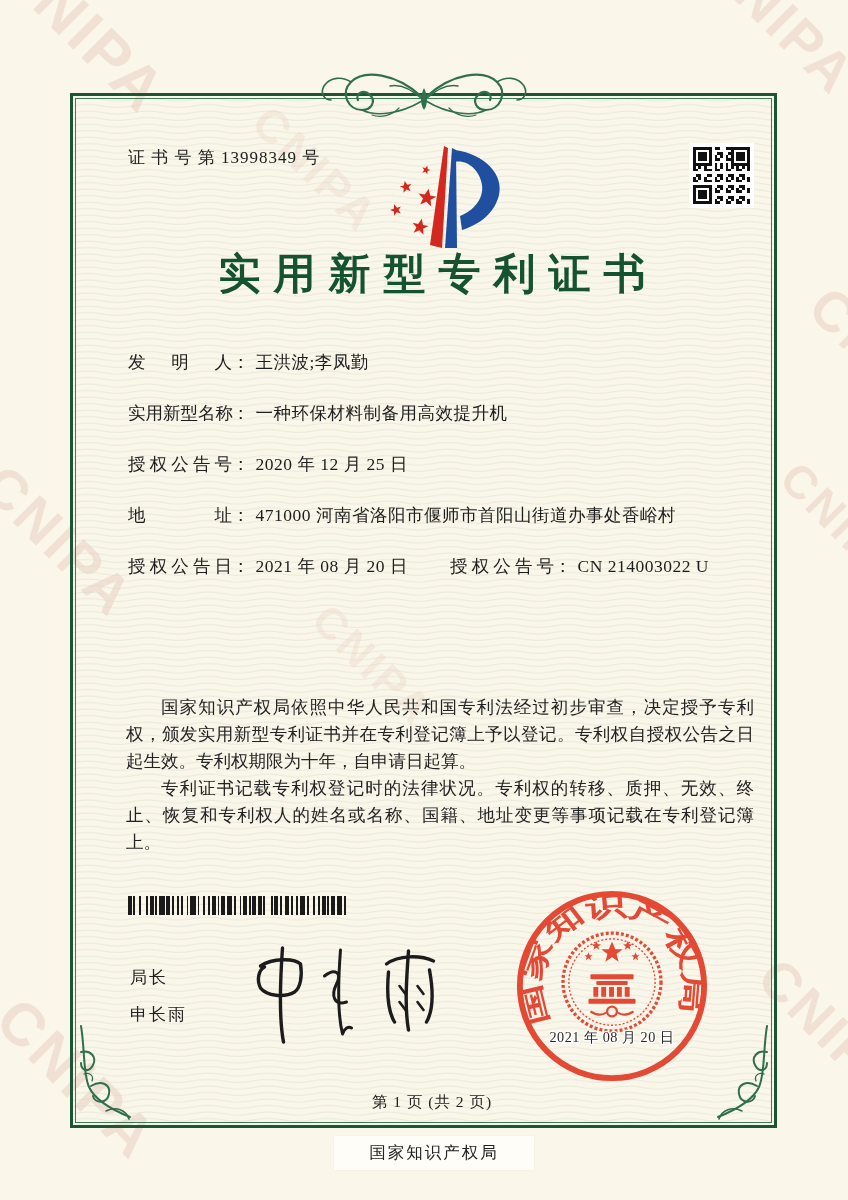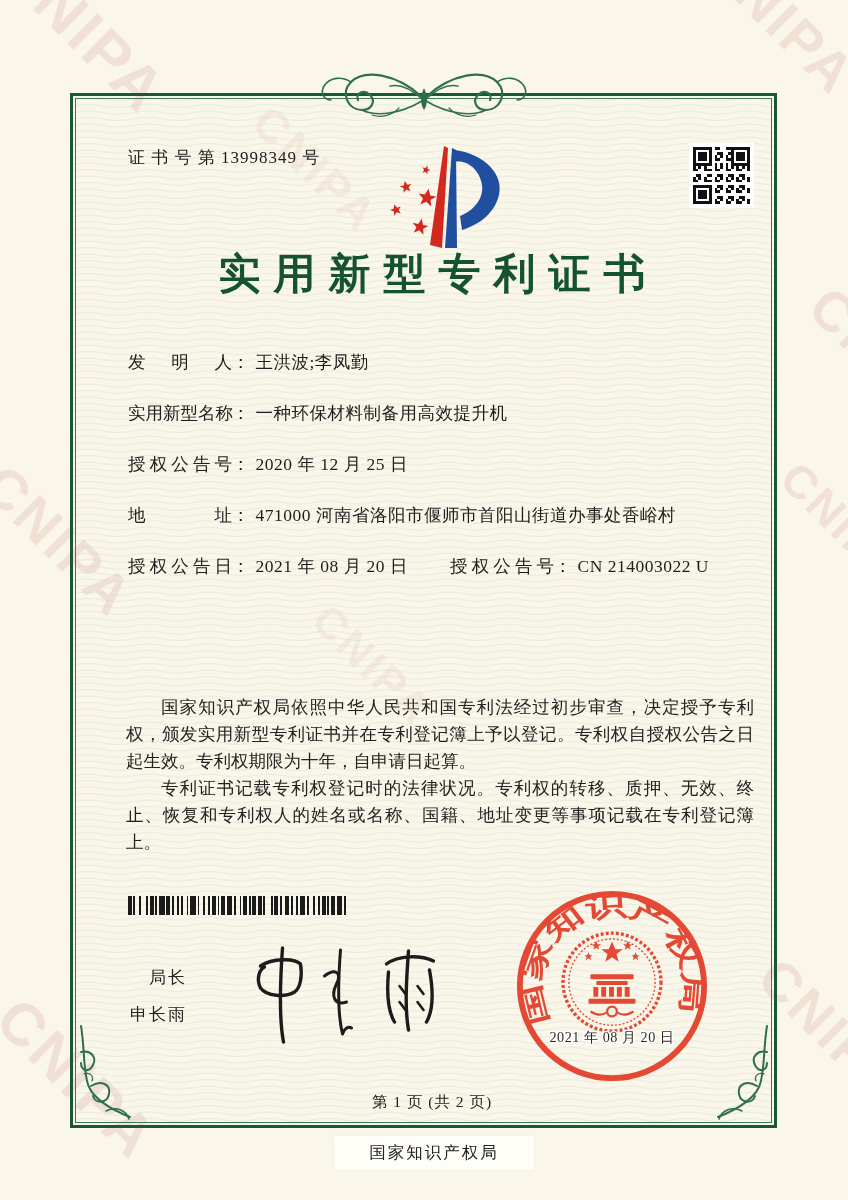--- a/index.html
+++ b/index.html
@@ -63,21 +63,21 @@
   
   .paras{position:absolute;left:118px;top:694px;width:628px;font-size:17.5px;line-height:27px;text-align:justify;color:#222;}
   .paras p{margin:0;text-indent:2em;}
   
   .barcode{position:absolute;left:120px;top:896px;width:220px;height:19px;display:flex;align-items:stretch;}
   .barcode span{display:block;height:100%;}
   .barcode .b{background:#1a1a1a;}
   .barcode .s{background:transparent;}
   
   .sig-labels{position:absolute;left:122px;top:966px;font-size:17px;font-family:"Liberation Sans","DejaVu Sans",sans-serif;color:#222;}
-  .sig-labels div{margin-bottom:14px;letter-spacing:2px;text-align:right;}
+  .sig-labels div{margin-bottom:14px;letter-spacing:2px;}
   .sig-script{position:absolute;left:226px;top:936px;}
   
   .seal{position:absolute;left:506px;top:888px;}
   
   .page-info{position:absolute;left:0;top:1092px;width:848px;text-align:center;font-size:15.5px;letter-spacing:1px;color:#222;}
   .note-box{
     position:absolute;left:326px;top:1136px;width:200px;height:34px;background:#fffdf8;
     display:flex;align-items:center;justify-content:center;
     box-shadow:0 0 2px rgba(0,0,0,0.05);
   }

